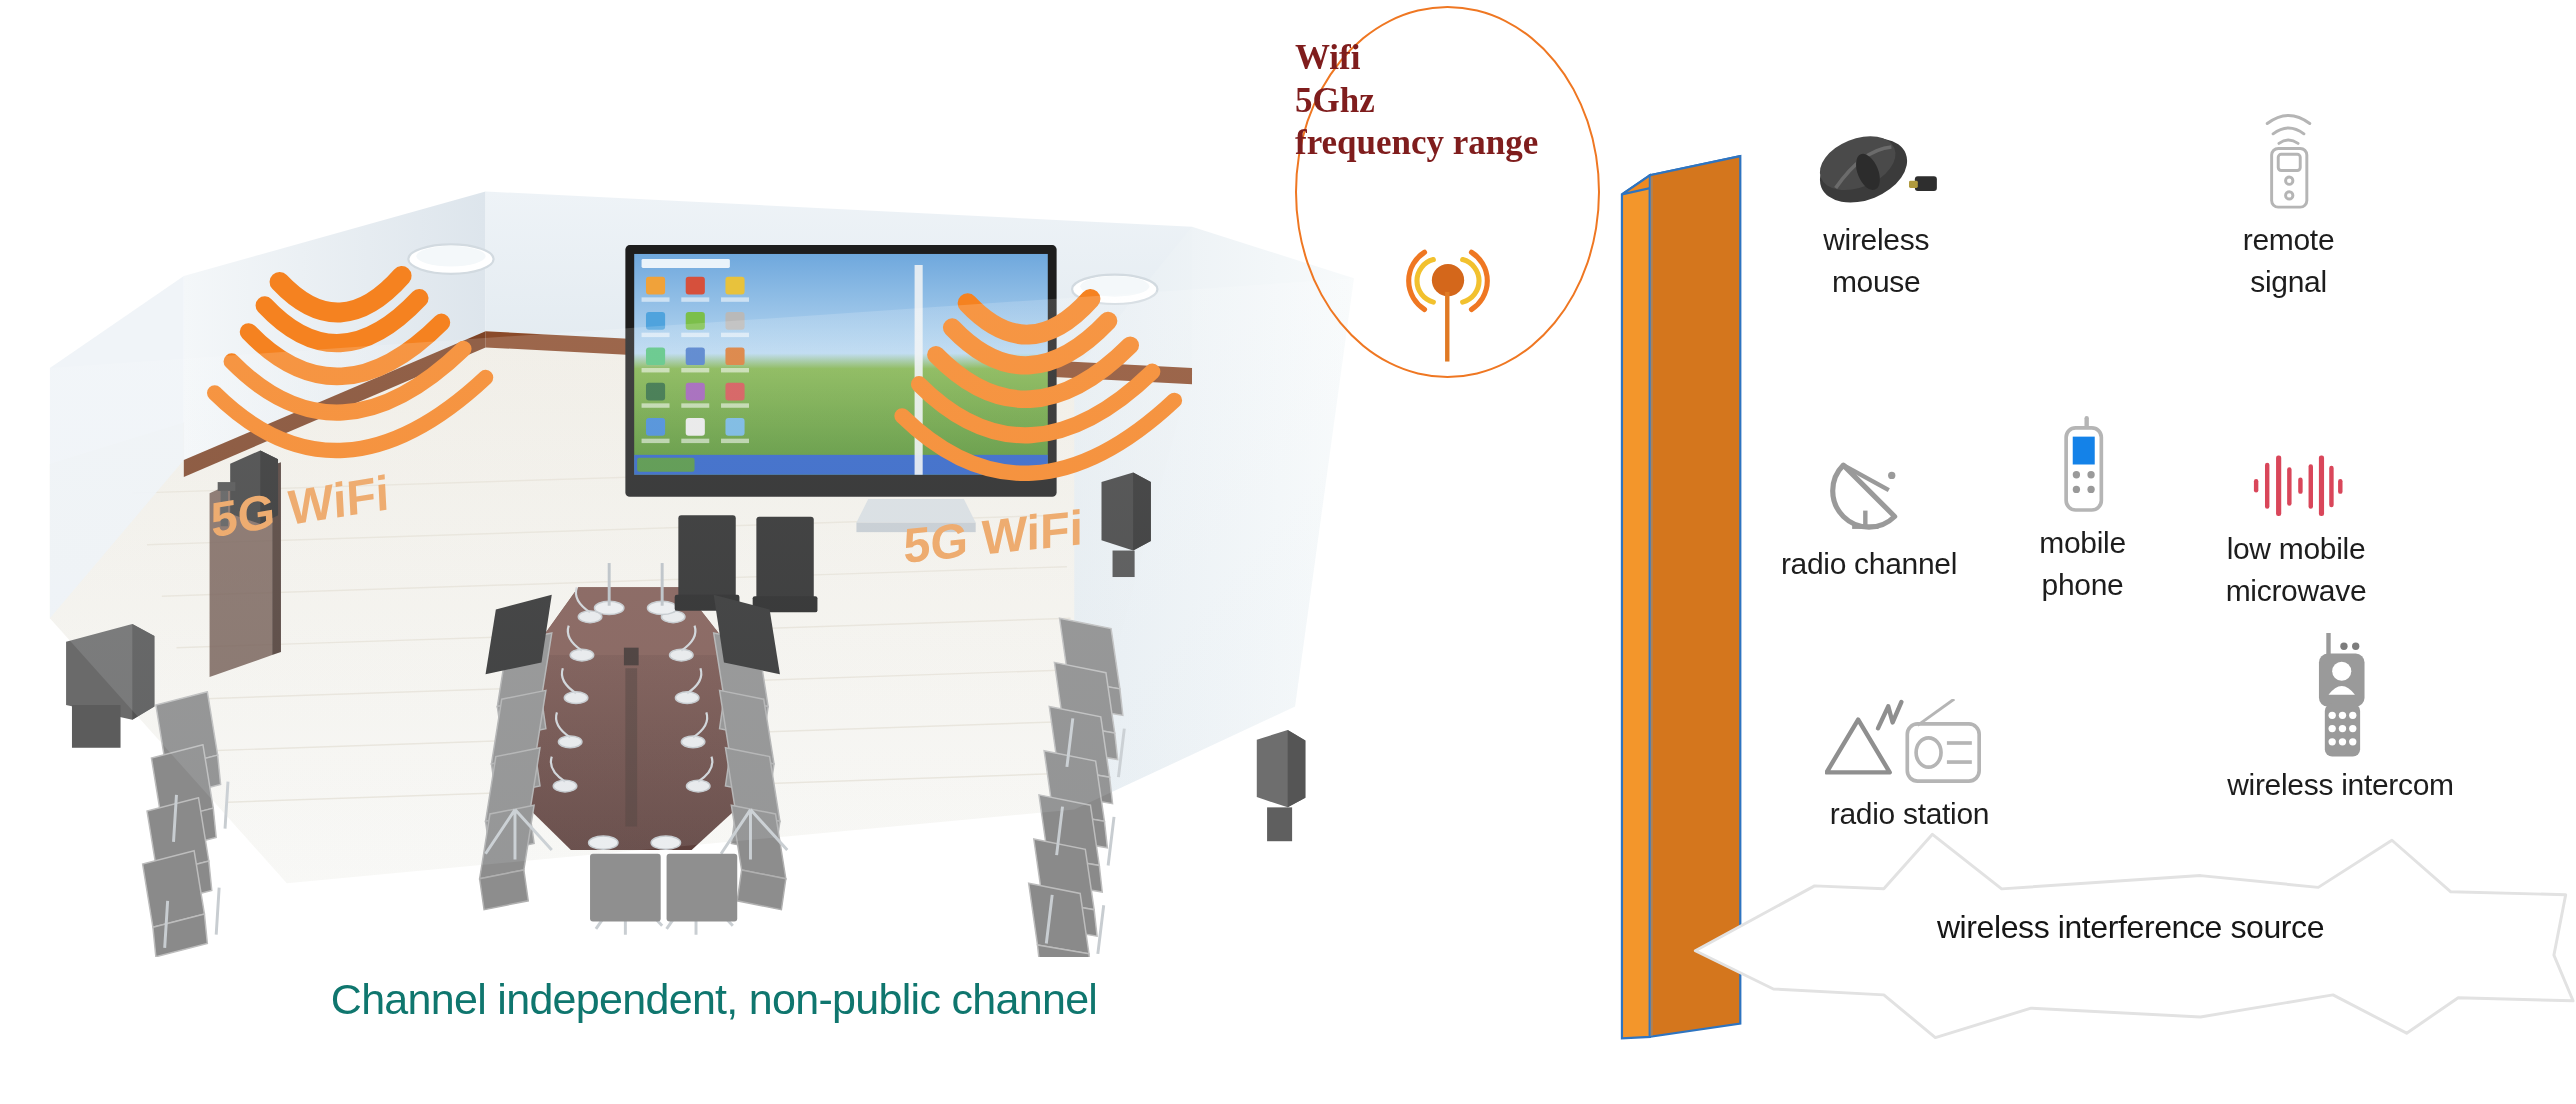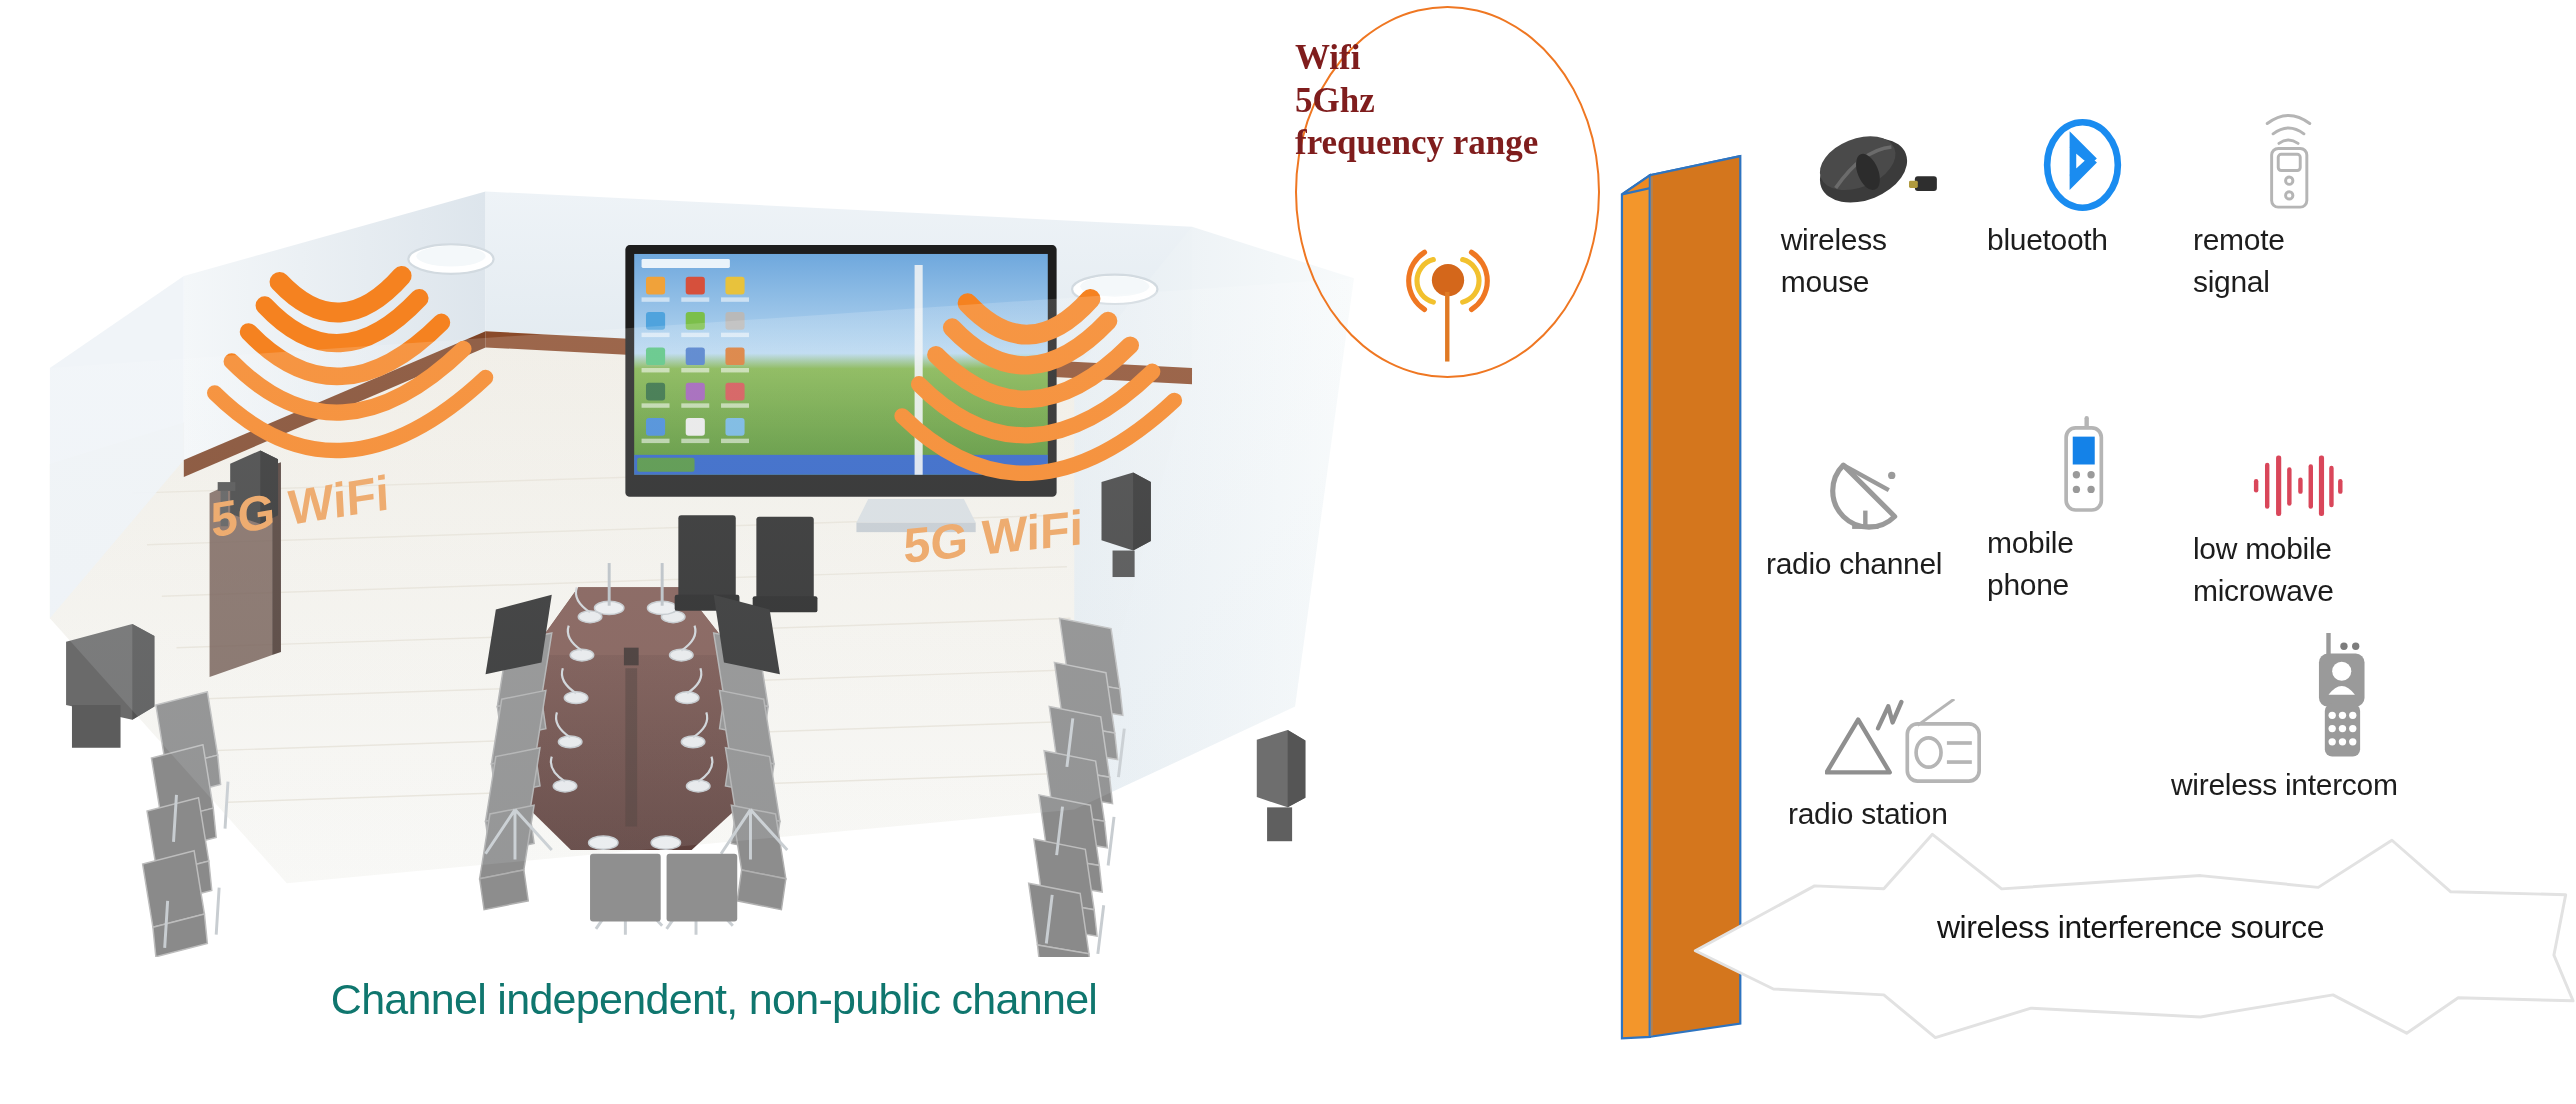--- a/index.html
+++ b/index.html
@@ -30,21 +30,21 @@
     color:#7f1d1d;font-family:"Liberation Serif","DejaVu Serif",serif;
     font-weight:bold;font-size:35px;line-height:1.22;
   }
   #wifi-badge .ant{position:absolute;left:87px;top:221px;width:132px;height:140px;}
 
   
   #wall-slab{left:1619px;top:151px;width:136px;height:891px;}
 
   
   #iface-panel{left:1766px;top:88px;width:802px;height:758px;}
-  .ico-cell{position:absolute;}
+  .ico-cell{position:absolute;text-align:center;}
   .ico-art{height:125px;display:flex;align-items:flex-end;justify-content:center;}
   .ico-cap{
     font-size:30px;color:#1d1d1d;line-height:1.42;
     font-family:"Liberation Sans",sans-serif;letter-spacing:-0.3px;margin-top:5.9px;
   }
   .ico-cap span{display:block;}
 
   
   #callout{left:1685px;top:824px;width:891px;height:221px;}
   #callout .cap{
@@ -428,31 +428,20 @@
         <rect x="148" y="70" width="30" height="20" rx="4" fill="#2e2e2e"></rect>
         <rect x="140" y="76" width="12" height="10" rx="2" fill="#b09a3e"></rect>
       </svg>
     </div>
     <div class="ico-cap">
       <span>wireless</span>
       <span>mouse</span>
     </div>
   </div>
 
-  <div class="ico-cell" style="left:221px; top:0px; width:191px;">
-    <div class="ico-art">
-      <svg width="81" height="96" viewBox="0 0 110 130">
-        <ellipse cx="55" cy="65" rx="48" ry="58" fill="none" stroke="#1a8cf0" stroke-width="9"></ellipse>
-        <path d="M40,38 L68,62 L42,88 L42,30 L68,56 L40,82" fill="none" stroke="#1a8cf0" stroke-width="9" stroke-linejoin="miter" stroke-linecap="butt"></path>
-      </svg>
-    </div>
-    <div class="ico-cap">
-      <span>bluetooth</span>
-    </div>
-  </div>
 
   <div class="ico-cell" style="left:427px; top:0px; width:191px;">
     <div class="ico-art">
       <svg width="81" height="110" viewBox="0 0 110 150">
         <g fill="none" stroke="#b5b5b5" stroke-width="4" stroke-linecap="round">
           <path d="M26,28 Q55,6 84,28"></path>
           <path d="M34,42 Q55,26 76,42"></path>
           <path d="M42,55 Q55,46 68,55"></path>
         </g>
         <rect x="32" y="62" width="48" height="80" rx="9" fill="none" stroke="#b5b5b5" stroke-width="4"></rect>

